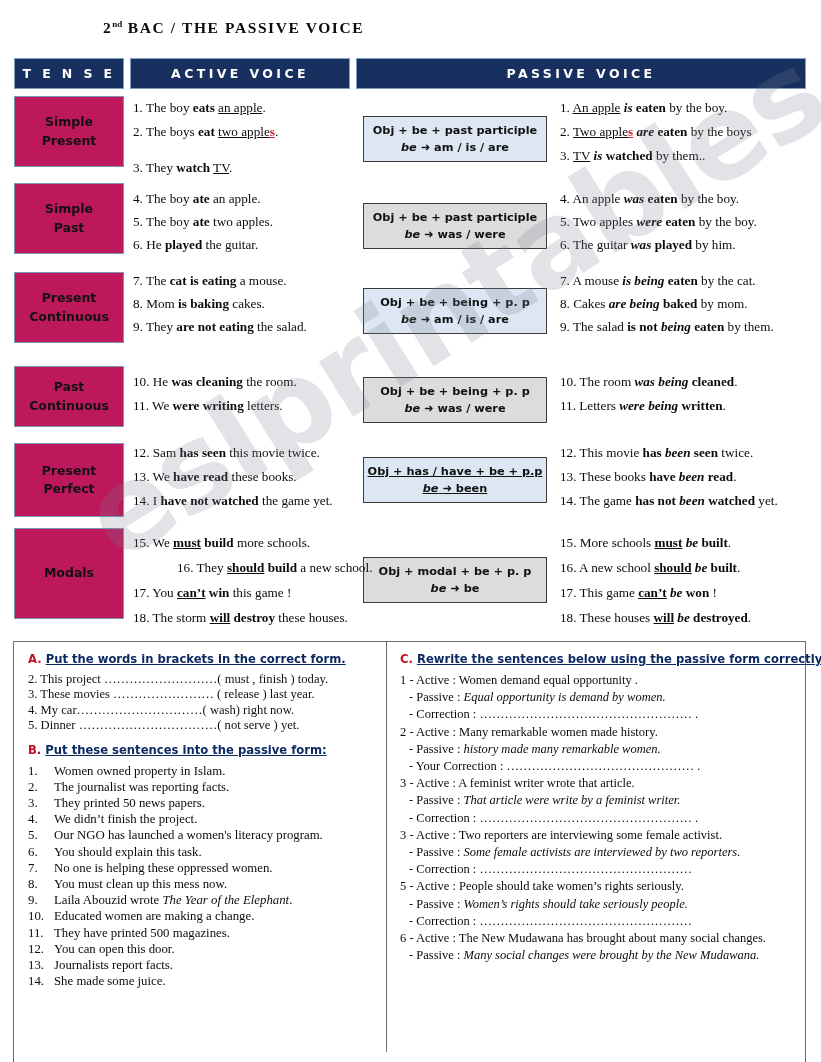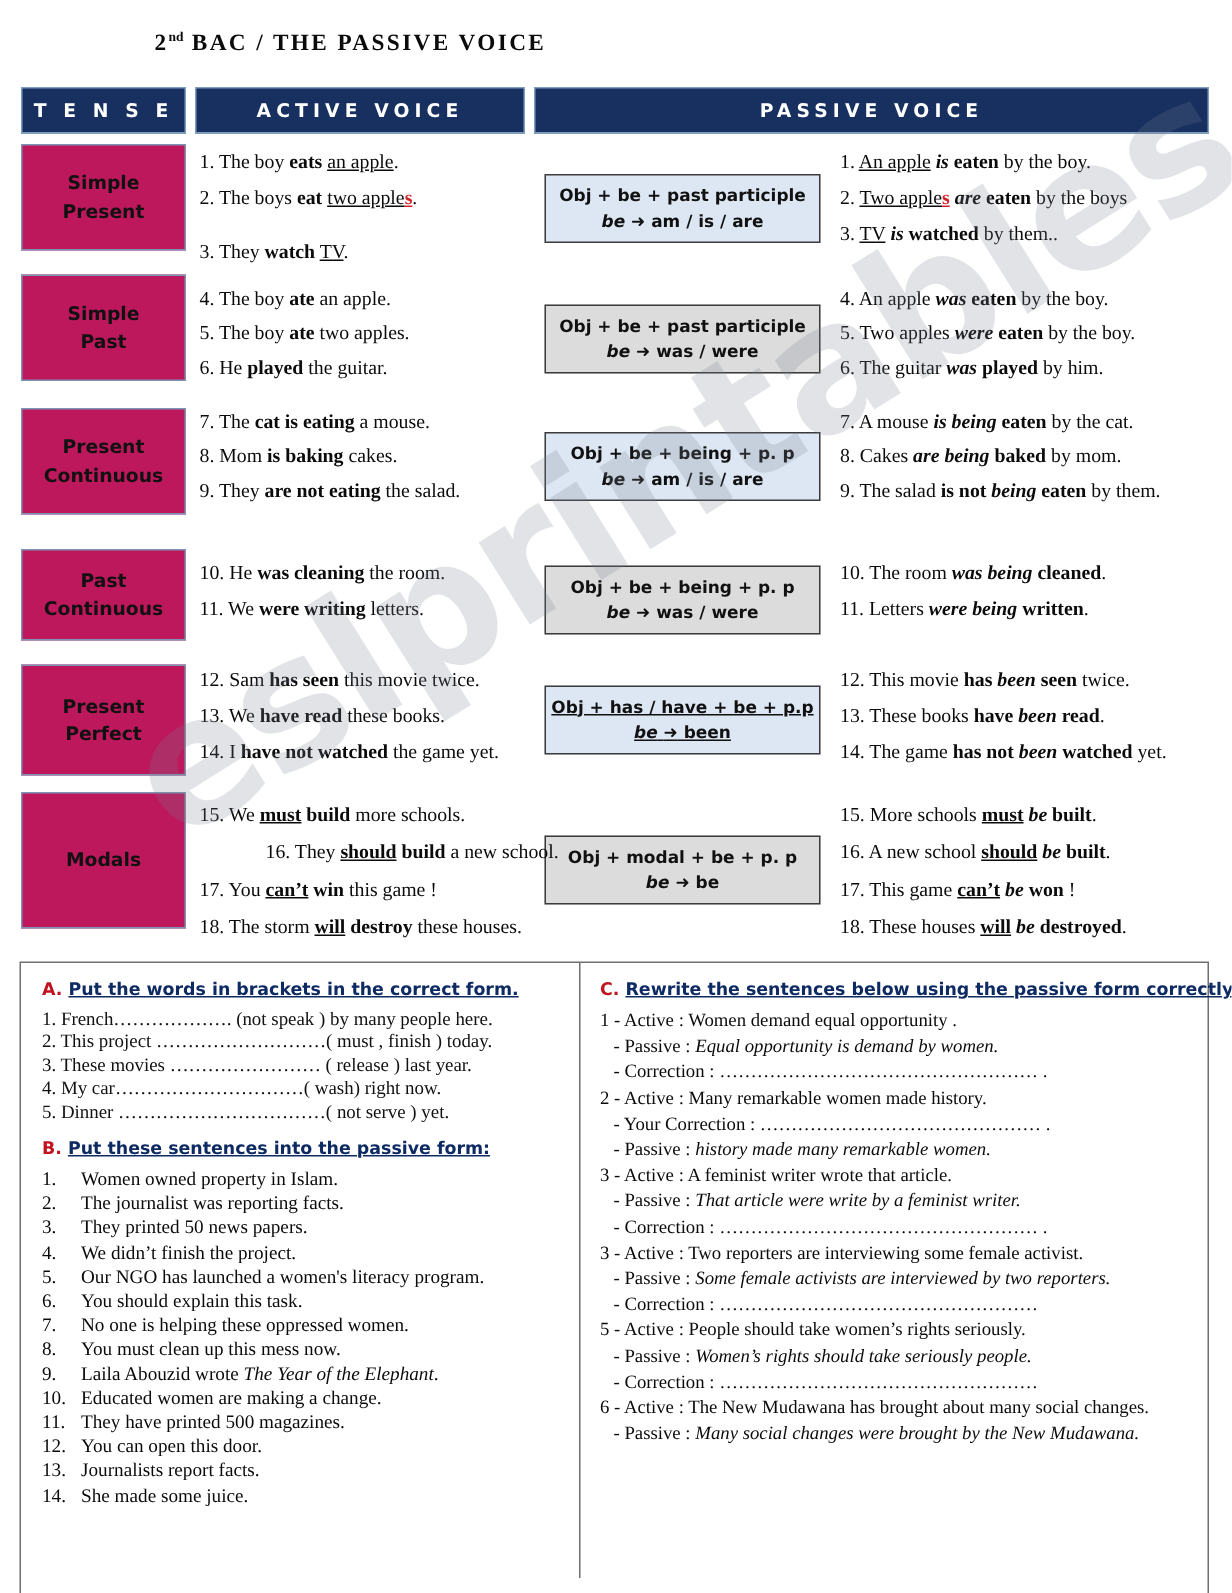--- a/index.html
+++ b/index.html
@@ -258,21 +258,20 @@
 
 <div id="panel">
   <div id="panel-divider"></div>
 
   <div class="ex-col" id="ex-left">
     <div class="ex-head">
       <span class="letter">A.</span>
       <span class="txt">Put the words in brackets  in the correct form.</span>
     </div>
     <div id="ex-a-items">
-        <div class="ex-line">1. French………………. (not  speak ) by many people here.</div>
         <div class="ex-line">2. This project ………………………( must , finish ) today.</div>
         <div class="ex-line">3. These movies …………………… ( release ) last year.</div>
         <div class="ex-line">4. My car…………………………( wash) right now.</div>
         <div class="ex-line">5. Dinner  ……………………………( not serve ) yet.</div>
       </div>
 
     <div class="ex-head" style="margin-top:9px;">
       <span class="letter">B.</span>
       <span class="txt">Put these sentences into the passive form:</span>
     </div>
@@ -342,22 +341,22 @@
       <span class="txt">Rewrite the sentences below using the passive form correctly.</span>
     </div>
     <div id="ex-c-items">
         <div>
           <div class="crow">1 -  Active  :  Women demand equal opportunity .</div>
           <div class="crow indent">- Passive :  <i>Equal opportunity  is  demand  by women.</i></div>
           <div class="crow indent">- Correction  : …………………………………………… .</div>
         </div>
         <div>
           <div class="crow">2 -  Active  :  Many remarkable women made history.</div>
+          <div class="crow indent">- Passive :  <i>history  made  many remarkable women.</i></div>
           <div class="crow indent">- Your Correction  : ……………………………………… .</div>
-          <div class="crow indent">- Passive :  <i>history  made  many remarkable women.</i></div>
         </div>
         <div>
           <div class="crow">3 -  Active  :  A feminist writer  wrote that article.</div>
           <div class="crow indent">- Passive :  <i>That  article were write by a feminist writer.</i></div>
           <div class="crow indent">- Correction  : …………………………………………… .</div>
         </div>
         <div>
           <div class="crow">3 -  Active  :  Two reporters are interviewing  some female activist.</div>
           <div class="crow indent">- Passive :  <i>Some female activists are interviewed by two reporters.</i></div>
           <div class="crow indent">- Correction  : ……………………………………………</div>

